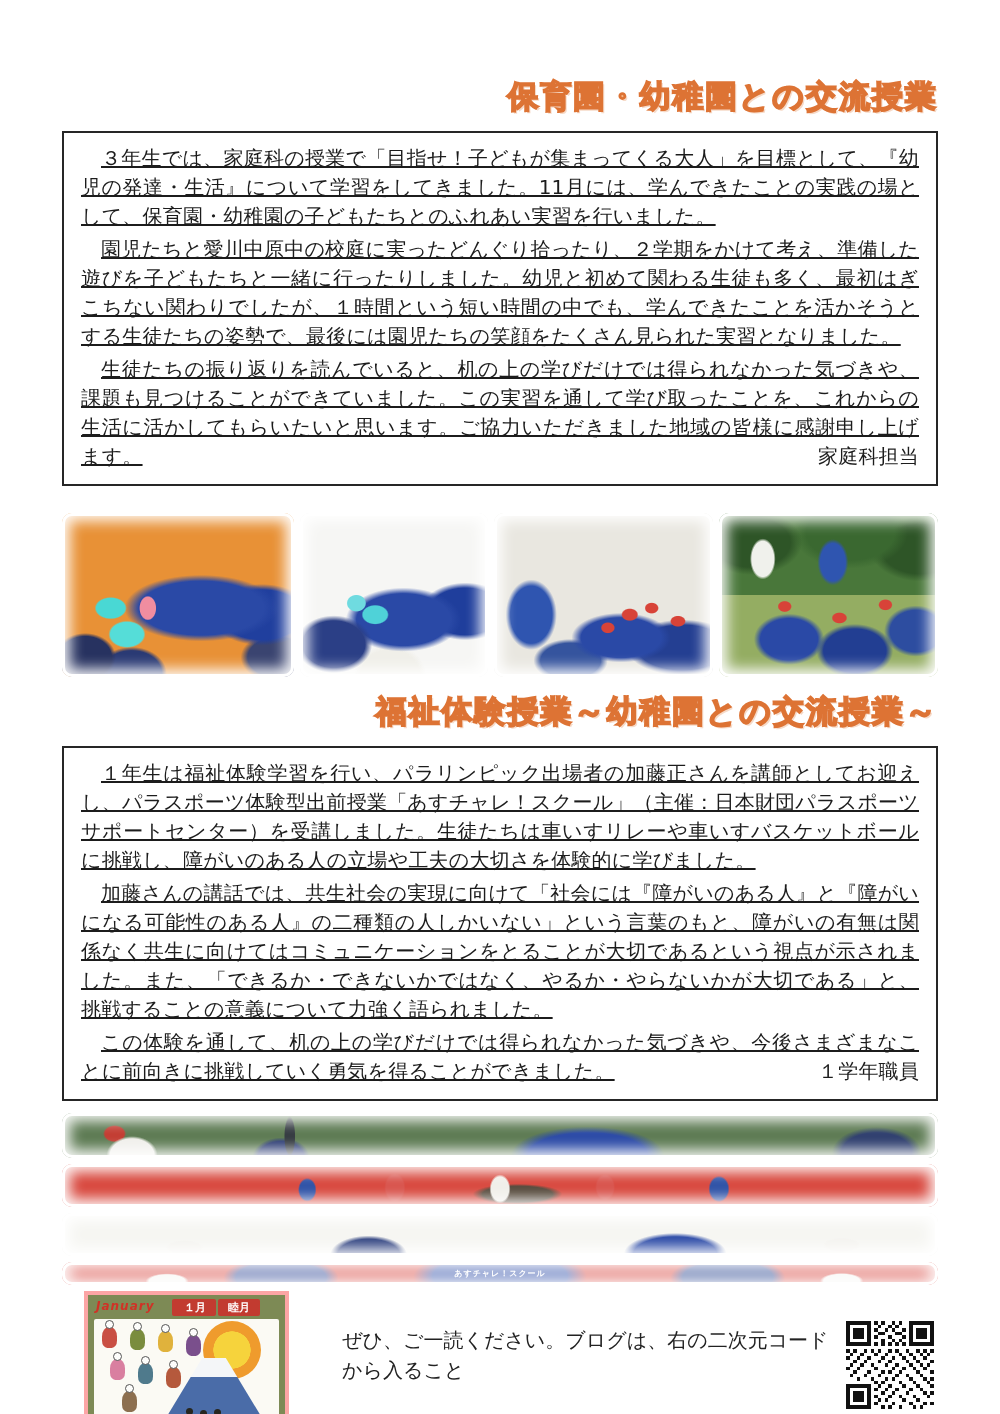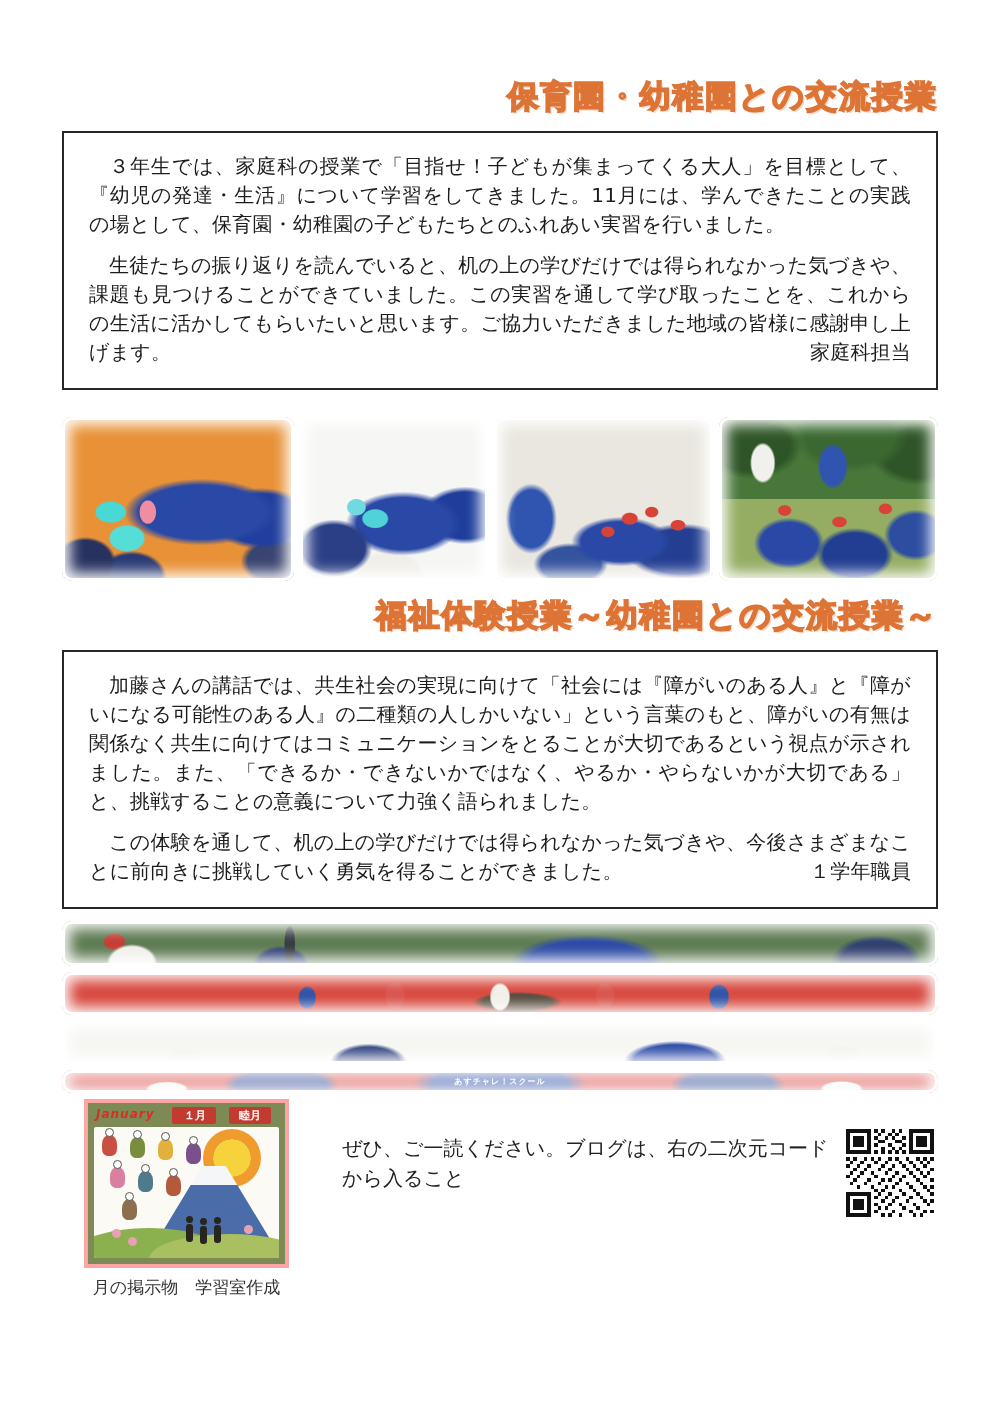--- a/index.html
+++ b/index.html
@@ -14,21 +14,21 @@
     color:#f6b98a;-webkit-text-stroke:1.8px #dd7334;
     text-shadow:2px 2px 0 rgba(223,122,57,.28);
   }
   .t1{padding-top:76px;}
   .t2{padding-top:14px;}
   
   .text-box{
     border:2px solid #262626;margin-top:13px;padding:7px 13px 9px 13px;
     font-size:20px;line-height:29px;letter-spacing:.2px;background:#fff;
   }
-  .text-box p{margin:12px;text-indent:1em;text-align:justify;}
+  .text-box p{margin:4px;text-indent:1em;text-align:justify;text-decoration:underline;}
   .sign{float:right;text-indent:0;}
   
   .photo-row{display:flex;gap:6px;margin-top:27px;}
   .photo-row.r2{margin-top:12px;height:172px;flex-direction:column;}
   .photo-row.r1{height:164px;}
   .photo{
     position:relative;height:100%;border-radius:10px;background-repeat:no-repeat;
     box-shadow:inset 0 0 0 3px #fff, inset 0 0 14px 8px rgba(255,255,255,.95);
   }
   .w1{flex:0 0 26.5%;} .w2{flex:0 0 21.5%;} .w3{flex:0 0 25%;} .w4{flex:1;}
@@ -126,21 +126,21 @@
   }
   
   .bottom{display:flex;margin-top:6px;align-items:flex-start;}
   .calendar-col{flex:0 0 232px;padding-left:22px;}
   .calendar{
     width:205px;height:169px;background:#7d8a55;border:4px solid #fca5a5;
     border-radius:0;position:relative;overflow:hidden;box-sizing:border-box;
   }
   .cal-jan{position:absolute;left:8px;top:4px;color:#d03226;font-size:12px;font-weight:700;font-style:italic;letter-spacing:1px;}
   .cal-strip{position:absolute;top:4px;background:#c23b30;color:#fff;font-size:11px;font-weight:700;padding:1px 10px;border-radius:2px;}
-  .strip1{left:84px;padding-left:12px;} .strip2{left:141px;}
+  .strip1{left:84px;padding-left:12px;} .strip2{left:130px;}
   .cal-paper{position:absolute;left:6px;right:6px;top:24px;bottom:6px;background:#fbfaf4;border-radius:2px;overflow:hidden;}
   .sun{position:absolute;right:18px;top:2px;width:58px;height:58px;border-radius:50%;
     background:radial-gradient(circle at 50% 50%, #f6d33c 0 45%, #ef9b2d 46% 100%);}
   .fuji{position:absolute;right:6px;bottom:14px;width:118px;height:78px;
     clip-path:polygon(40% 0,60% 0,100% 100%,0 100%);
     background:linear-gradient(180deg,#f4f6f8 0 24%, #4a6ca8 24% 100%);}
   .hill1{position:absolute;left:-20px;bottom:-22px;width:150px;height:52px;border-radius:50%;background:#8bb04e;}
   .hill2{position:absolute;right:-30px;bottom:-26px;width:160px;height:50px;border-radius:50%;background:#a8c060;}
   .fig{position:absolute;width:15px;height:21px;border-radius:45% 45% 35% 35%;}
   .fig::before{content:"";position:absolute;left:3px;top:-7px;width:9px;height:9px;border-radius:50%;background:#fdfdfb;border:1px solid #555;box-sizing:border-box;}
@@ -164,33 +164,35 @@
 </style>
 </head>
 <body>
 
 <div class="page">
 
   <h1 class="fancy-title t1">保育園・幼稚園との交流授業</h1>
 
   <div class="text-box">
     <p>３年生では、家庭科の授業で「目指せ！子どもが集まってくる大人」を目標として、『幼児の発達・生活』について学習をしてきました。11月には、学んできたことの実践の場として、保育園・幼稚園の子どもたちとのふれあい実習を行いました。</p>
+    <p>園児たちと愛川中原中の校庭に実ったどんぐり拾ったり、２学期をかけて考え、準備した遊びを子どもたちと一緒に行ったりしました。幼児と初めて関わる生徒も多く、最初はぎこちない関わりでしたが、１時間という短い時間の中でも、学んできたことを活かそうとする生徒たちの姿勢で、最後には園児たちの笑顔をたくさん見られた実習となりました。</p>
     <p><span>生徒たちの振り返りを読んでいると、机の上の学びだけでは得られなかった気づきや、課題も見つけることができていました。この実習を通して学び取ったことを、これからの生活に活かしてもらいたいと思います。ご協力いただきました地域の皆様に感謝申し上げます。</span><span class="sign">家庭科担当</span></p>
   </div>
 
   <div class="photo-row r1">
     <div class="photo w1 s-gym1"></div>
     <div class="photo w2 s-room"></div>
     <div class="photo w3 s-field"></div>
     <div class="photo w4 s-trees"></div>
   </div>
 
   <h1 class="fancy-title t2">福祉体験授業～幼稚園との交流授業～</h1>
 
   <div class="text-box">
+    <p>１年生は福祉体験学習を行い、パラリンピック出場者の加藤正さんを講師としてお迎えし、パラスポーツ体験型出前授業「あすチャレ！スクール」（主催：日本財団パラスポーツサポートセンター）を受講しました。生徒たちは車いすリレーや車いすバスケットボールに挑戦し、障がいのある人の立場や工夫の大切さを体験的に学びました。</p>
     <p>加藤さんの講話では、共生社会の実現に向けて「社会には『障がいのある人』と『障がいになる可能性のある人』の二種類の人しかいない」という言葉のもと、障がいの有無は関係なく共生に向けてはコミュニケーションをとることが大切であるという視点が示されました。また、「できるか・できないかではなく、やるか・やらないかが大切である」と、挑戦することの意義について力強く語られました。</p>
     <p><span>この体験を通して、机の上の学びだけでは得られなかった気づきや、今後さまざまなことに前向きに挑戦していく勇気を得ることができました。</span><span class="sign">１学年職員</span></p>
   </div>
 
   <div class="photo-row r2">
     <div class="photo v1 s-talk"></div>
     <div class="photo v2 s-wheelchair"></div>
     <div class="photo v3 s-screen"></div>
     <div class="photo v4 s-group">
       <span class="banner-label">あすチャレ！スクール</span>

